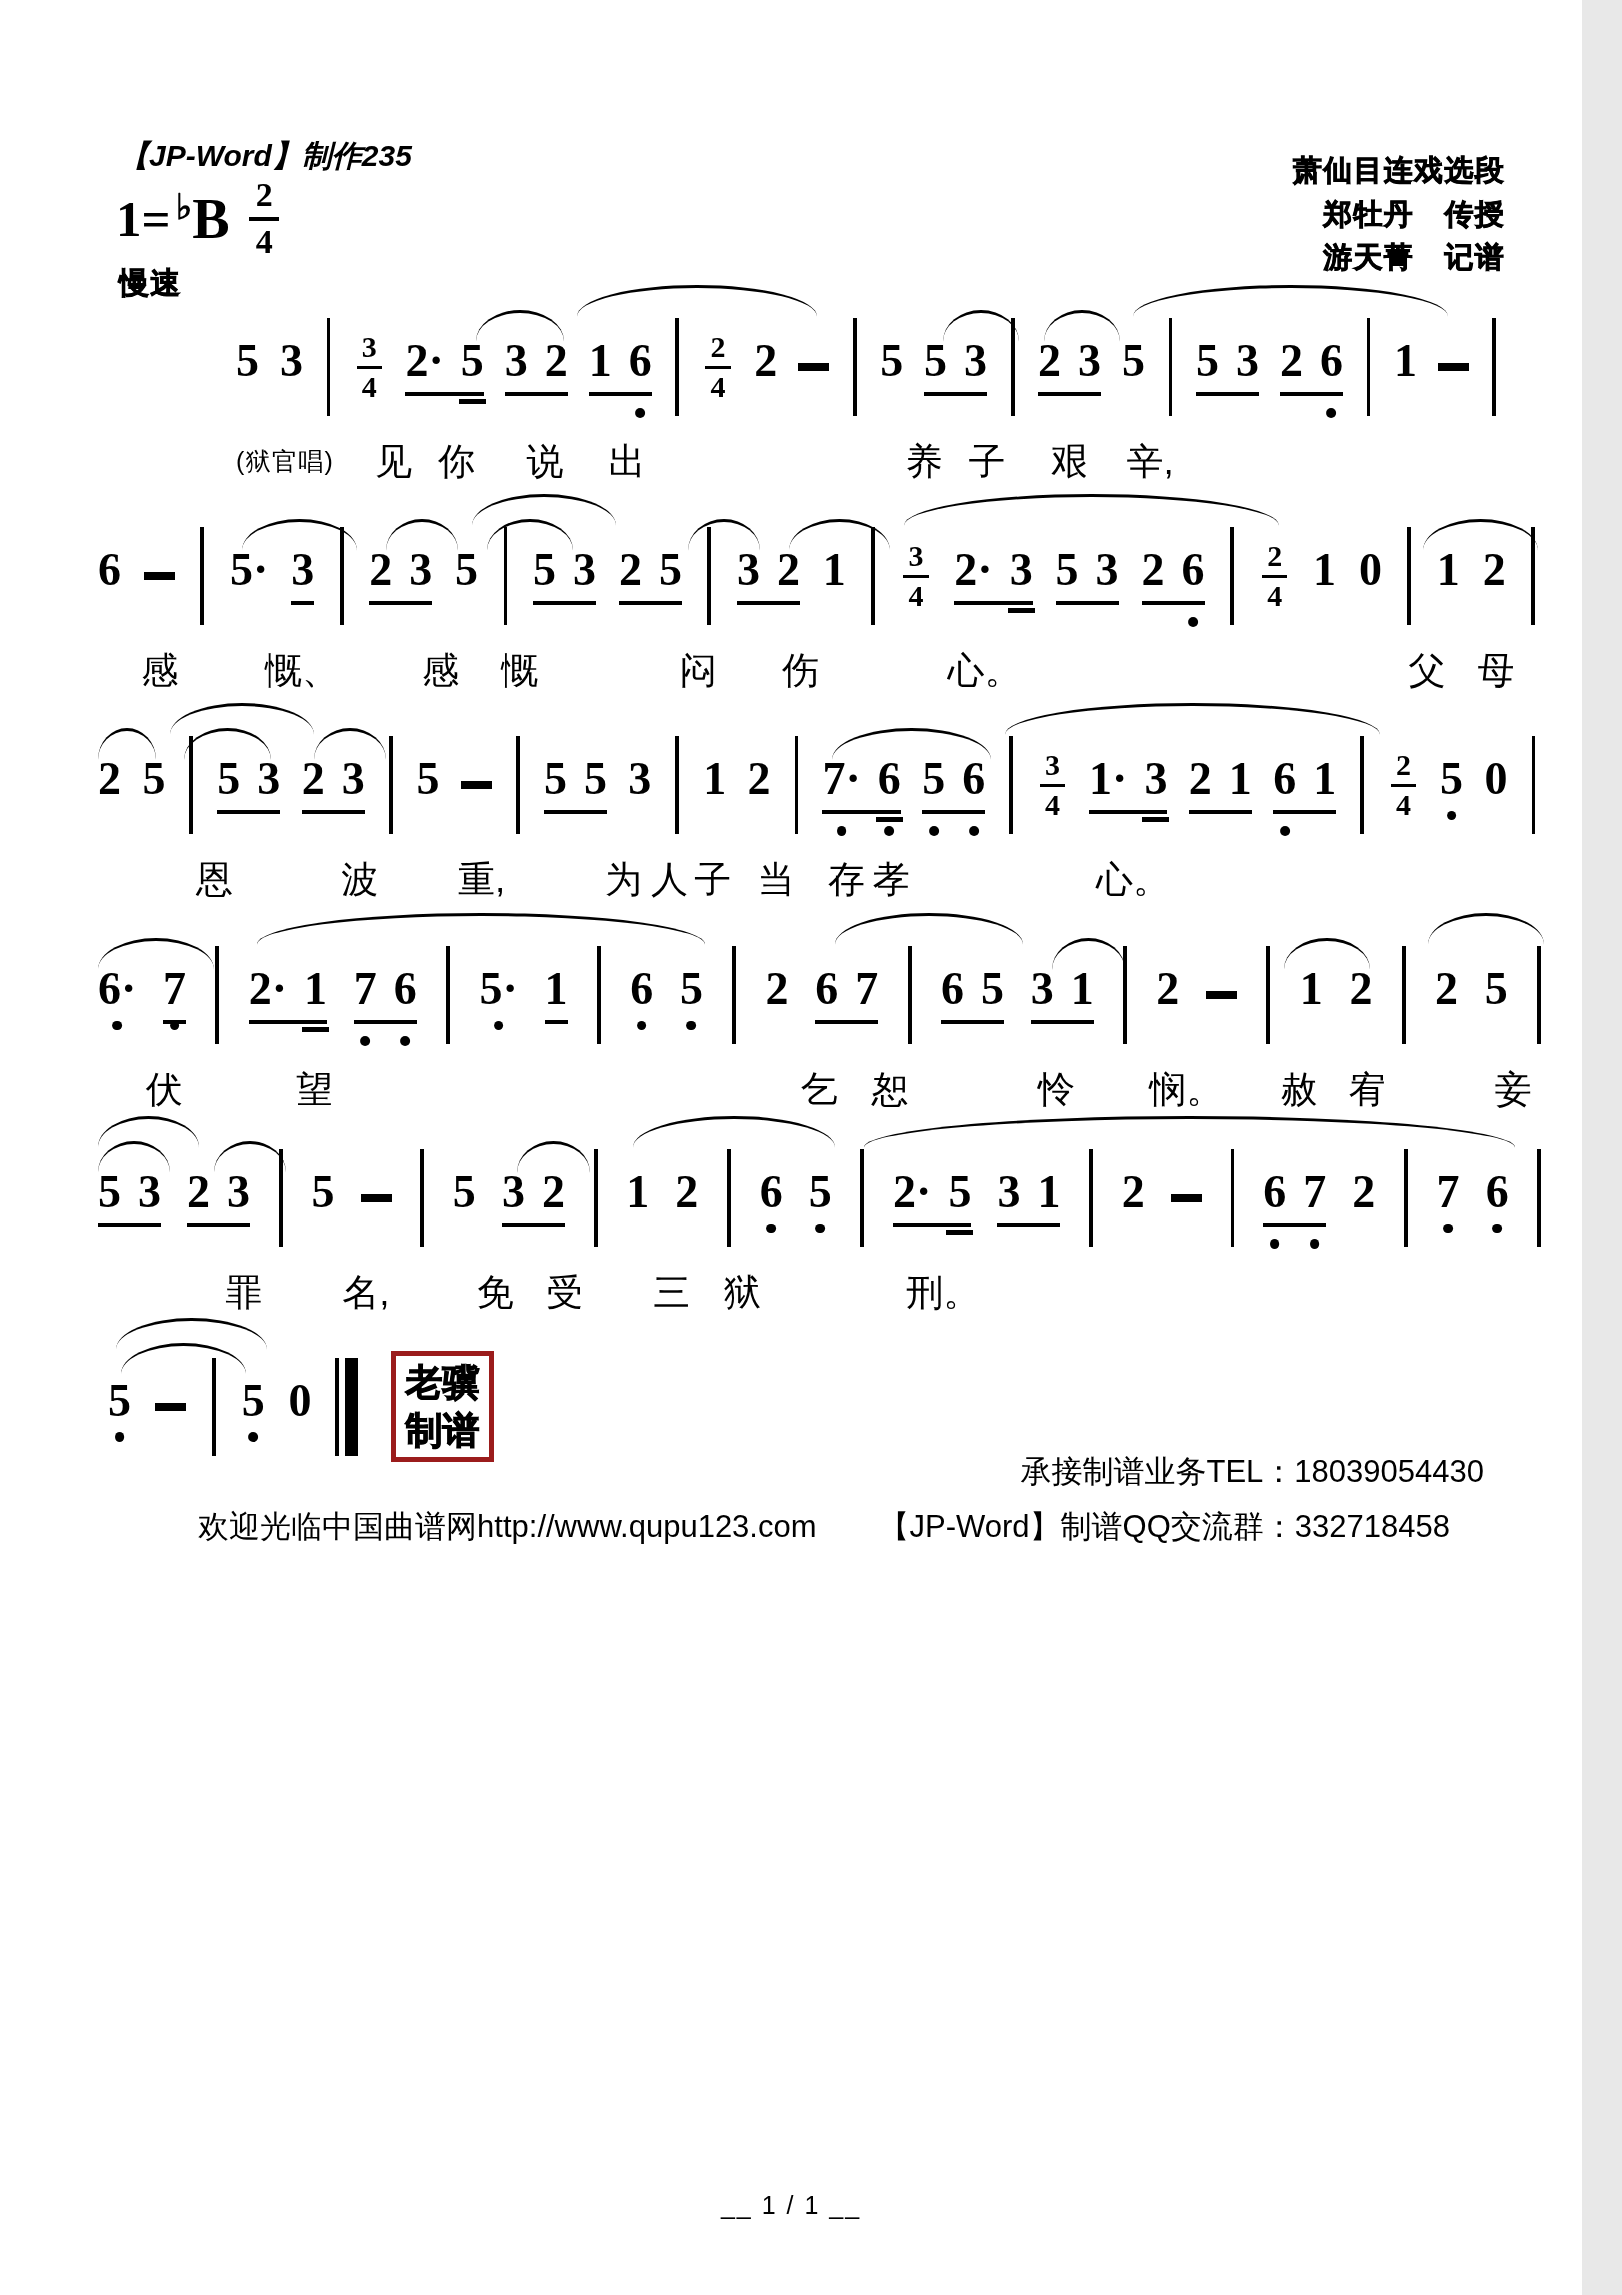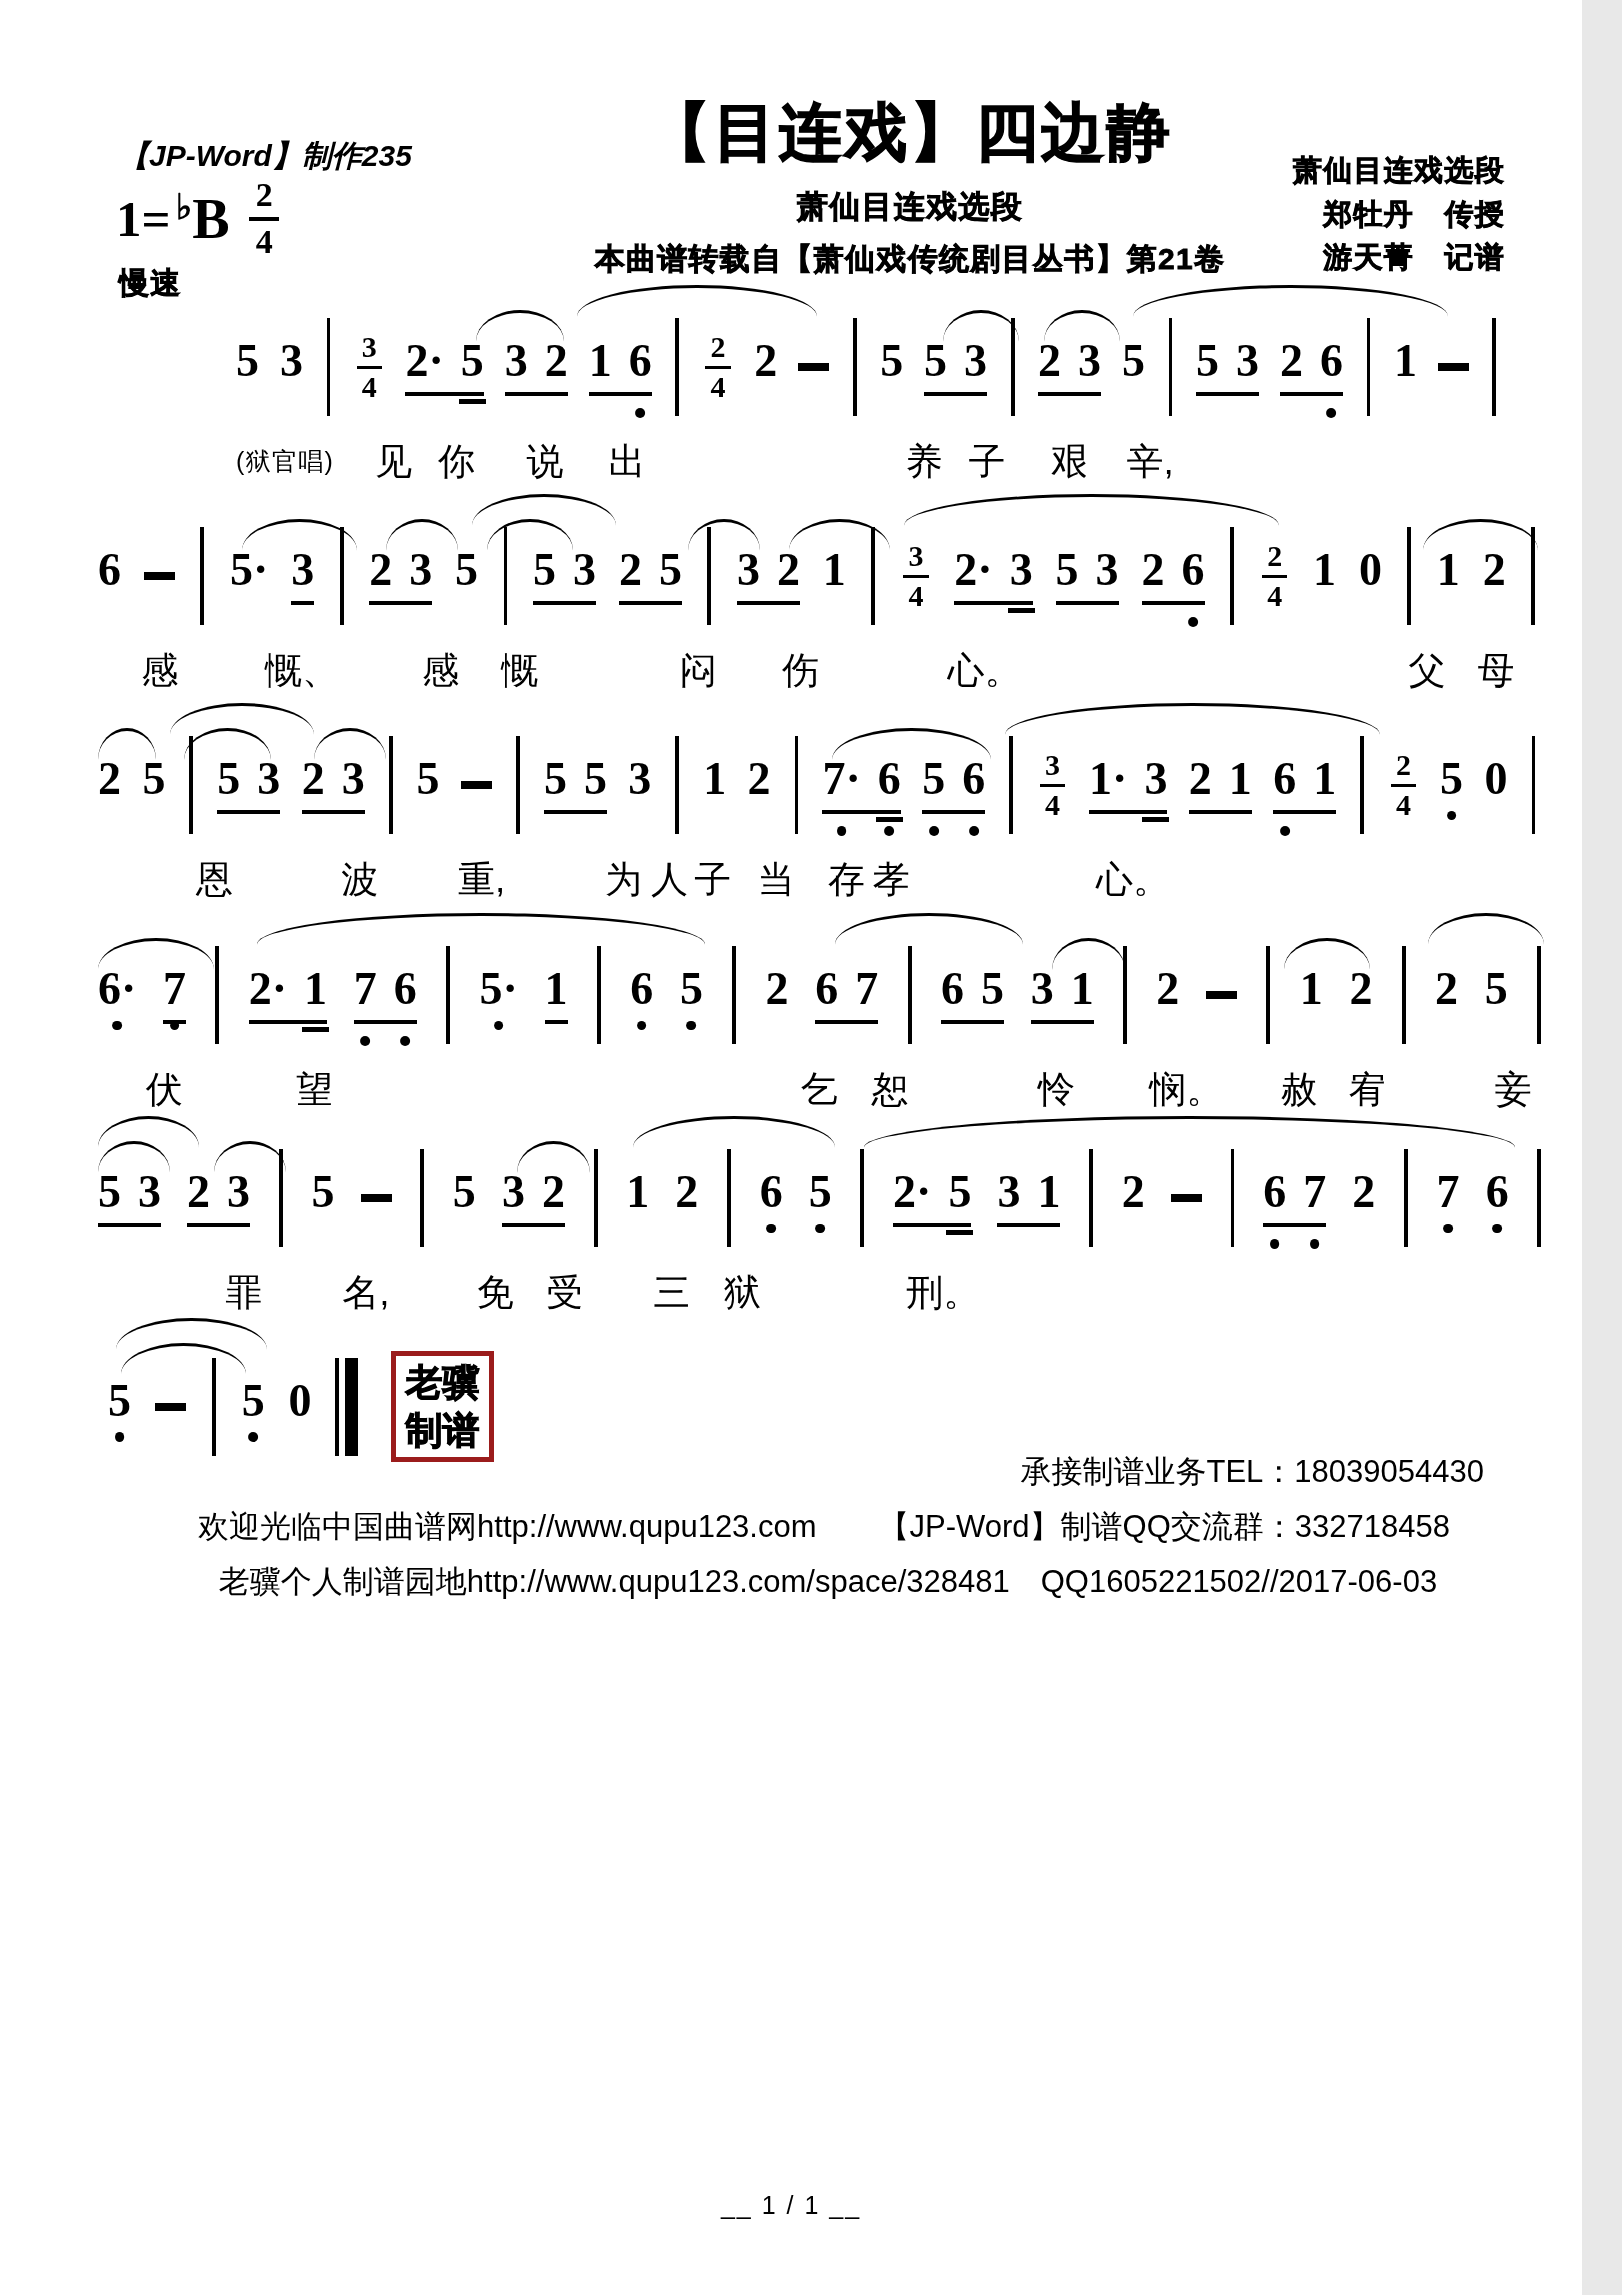--- a/index.html
+++ b/index.html
@@ -74,25 +74,20 @@
     <span class="k1">1=</span>
     <span class="flat">♭</span>
     <span class="kB">B</span>
     <span class="frac">
       <span class="t">2</span>
       <span class="b">4</span>
     </span>
   </div>
   <div class="tempo heavy-sm">慢速</div>
 
-  <div class="titleblock">
-    <div class="title heavy">【目连戏】四边静</div>
-    <div class="subtitle heavy-sm">萧仙目连戏选段</div>
-    <div class="source heavy-sm">本曲谱转载自【萧仙戏传统剧目丛书】第21卷</div>
-  </div>
 
   <div class="credits heavy-sm">
     <div>萧仙目连戏选段</div>
     <div>郑牡丹　传授</div>
     <div>游天菁　记谱</div>
   </div>
 
   <div id="systems">
       <div class="system" style="left: 236px; top: 272px; width: 1263px;">
         <div class="slur" style="left: 19%; width: 7%; top: 38px;"></div>
@@ -465,17 +460,16 @@
             <span>老骥</span>
             <span>制谱</span>
           </span>
         </div>
         <div class="lyrics"></div>
       </div>
     </div>
 
   <div class="f1">承接制谱业务TEL：18039054430</div>
   <div class="f2">欢迎光临中国曲谱网http://www.qupu123.com　　【JP-Word】制谱QQ交流群：332718458</div>
-  <div class="f3">老骥个人制谱园地http://www.qupu123.com/space/328481　QQ1605221502//2017-06-03</div>
 
   <div class="pageno">__ 1 / 1 __</div>
 </div>
 
 
 </body></html>

